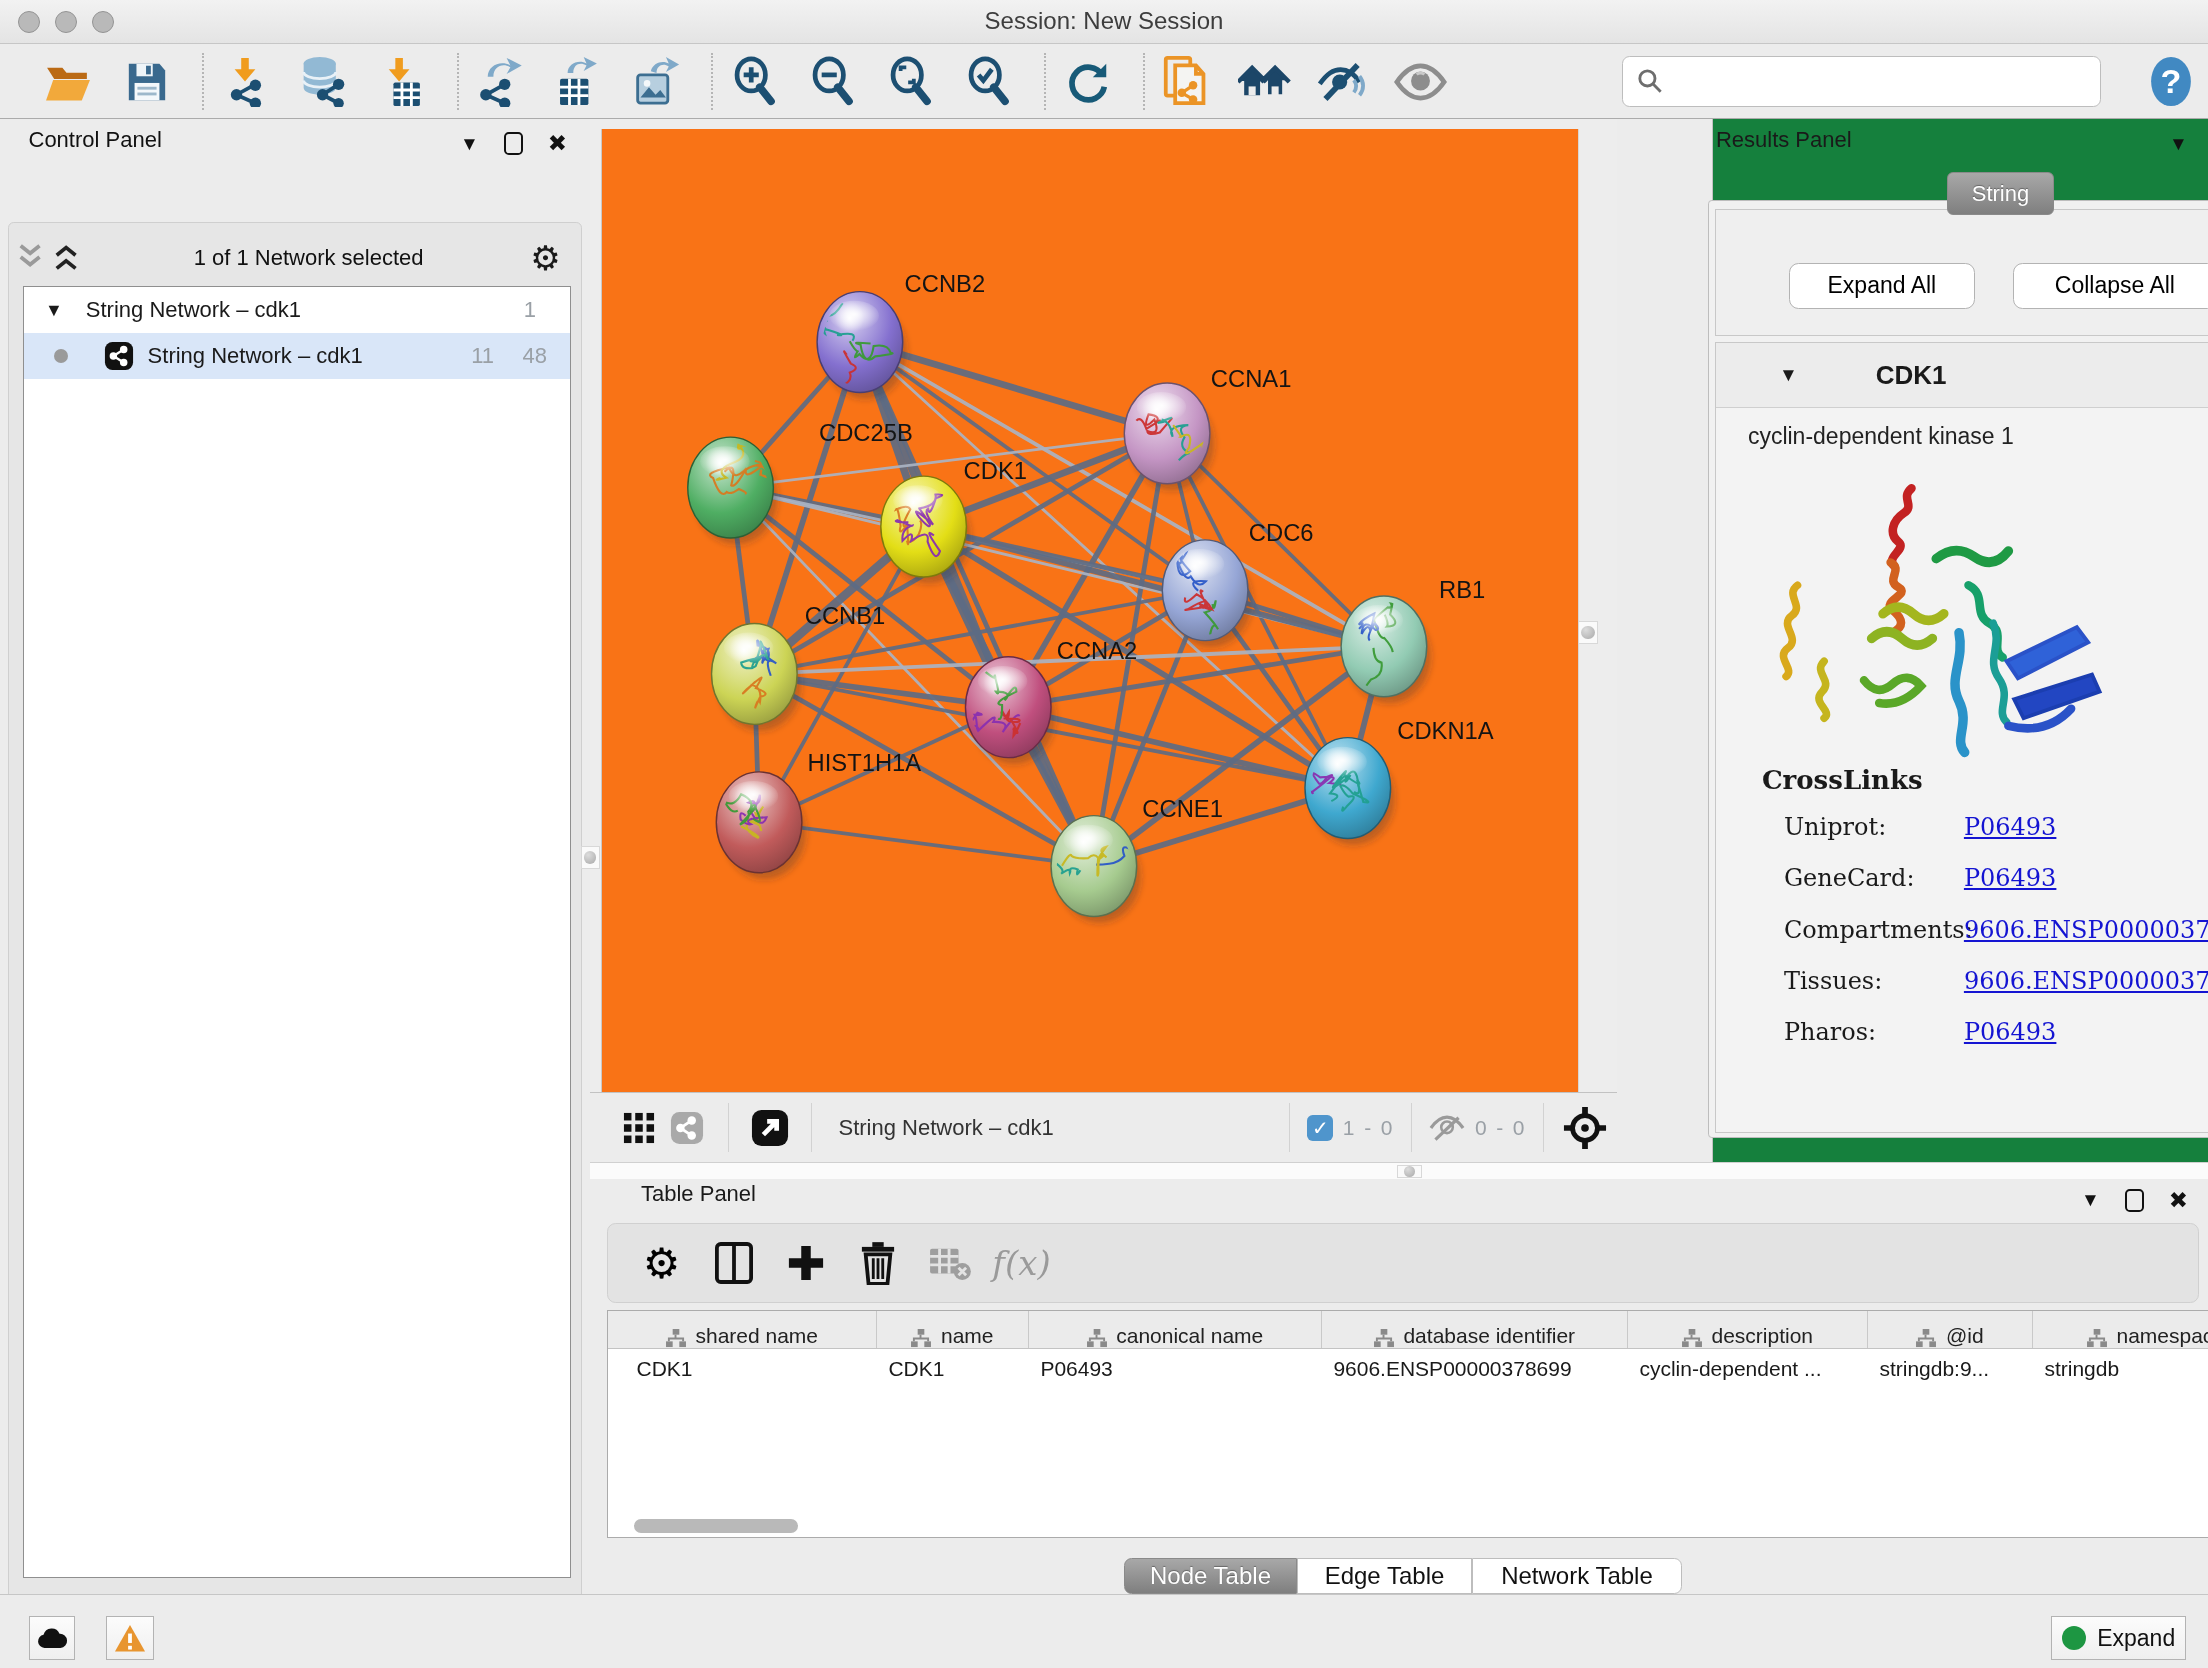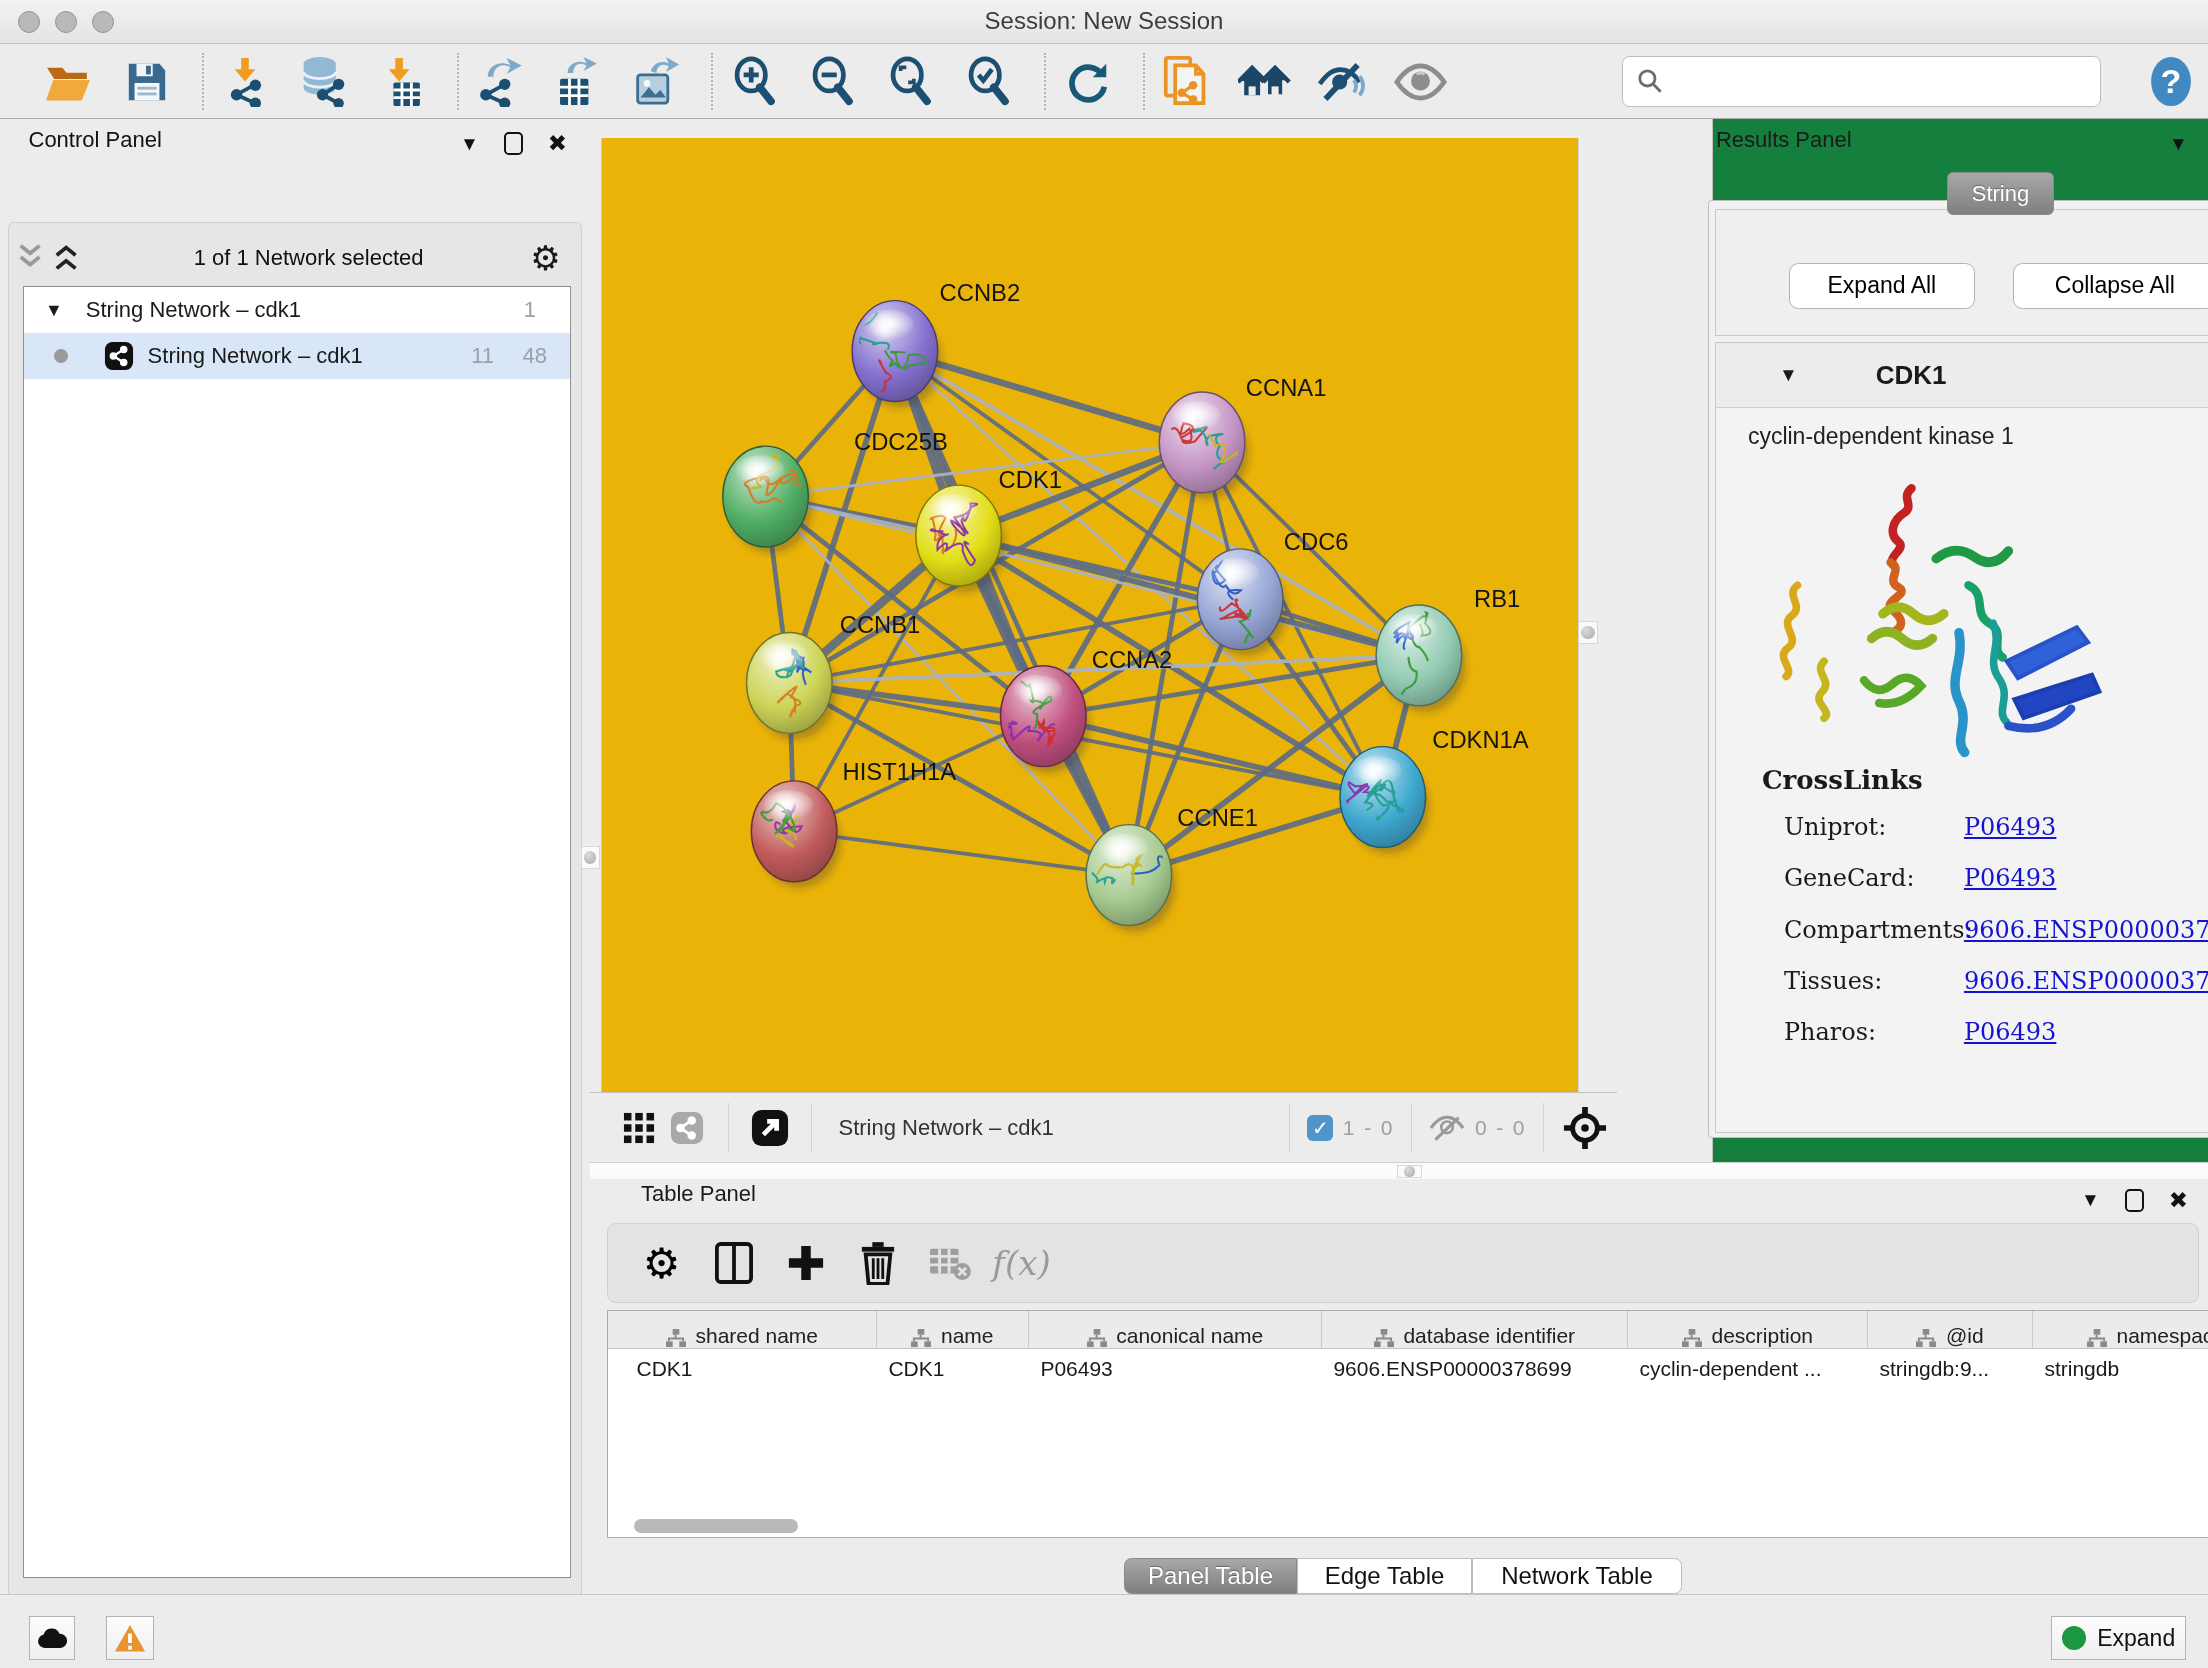--- a/index.html
+++ b/index.html
@@ -37,21 +37,21 @@
   .cp-inner { left:7.6px; top:103px; width:574px; height:1489px; background:#e6e6e6; border:1px solid #cfcfcf; border-radius:5.7px; }
   .cp-statusrow { left:15px; top:114px; width:559px; height:49px; display:flex; align-items:center; }
   .cp-status-text { flex:1; text-align:center; font-size:22px; color:#111; }
   .cp-list { left:23px; top:167px; width:548px; height:1292px; background:#fff; border:1.9px solid #8f8f8f; }
   .tree-row { display:flex; align-items:center; height:46px; font-size:22px; }
   .tree-row.sel { background:#d9e6f8; }
   .graycount { color:#9aa0a6; }
 
   
   .canvas-zone { left:590px; top:119px; width:1027px; height:1043px; background:#ededed; }
-  .net-canvas { left:11.4px; top:19px; width:978px; height:971px; background:#eab308; border-left:1px solid #c9c9c9; border-right:1px solid #d6d6d6;padding-left:35px; }
+  .net-canvas { left:11.4px; top:10px; width:978px; height:971px; background:#f97316; border-left:1px solid #c9c9c9; border-right:1px solid #d6d6d6; }
   .canvas-bar { left:0px; top:973px; width:1027px; height:70px; background:#ececec; border-top:1px solid #c2c2c2; display:flex; align-items:center; padding-left:25px; }
   .cb-div { width:0; border-left:1.9px solid #d2d2d2; height:49px; margin:0 17px; }
   .cb-title { font-size:22px; color:#333; margin-left:9.5px; }
   .cb-count { font-size:21px; color:#9aa0a6; margin-left:9.5px; letter-spacing:1.9px; }
   .cb-btn { background:transparent; border:none; display:flex; align-items:center; justify-content:center; width:48px; height:53px; cursor:pointer; }
   .checkbox { width:26px; height:26px; border-radius:5.7px; background:#4f95cc; color:#fff; font-size:20px; line-height:26px; text-align:center; }
   .knob { background:#fafafa; border:1px solid #d8d8d8; display:flex; align-items:center; justify-content:center; }
   .knob i { display:block; border-radius:50%; background:radial-gradient(circle at 35% 30%, #dcdcdc, #a9a9a9); }
 
   
@@ -844,21 +844,21 @@
           <div class="gt-cell" style="width: 240px; flex: 0 0 auto;">cyclin-dependent ...</div>
           <div class="gt-cell" style="width: 165px; flex: 0 0 auto;">stringdb:9...</div>
           <div class="gt-cell" style="width: 247px; flex: 0 0 auto;">stringdb</div>
         </div>
       </div>
   </div>
   <div class="abs hscroll">
       <span class="hthumb"></span>
     </div>
   <div class="abs tp-tabs">
-    <div class="seg sel" style="width:173px">Panel Table</div>
+    <div class="seg sel" style="width:173px">Node Table</div>
     <div class="seg" style="width:175px">Edge Table</div>
     <div class="seg" style="width:210px">Network Table</div>
   </div>
 </div>
 
 <div class="abs status-bar">
   <button class="sb-btn" style="left:28.5px;width:46px">
       <svg width="32" height="23" viewBox="0 0 34 24">
         <path d="M9 22a7 7 0 0 1-1-13.9A9 9 0 0 1 25 7a6.5 6.5 0 0 1 1 15z" fill="#111"></path>
       </svg>

